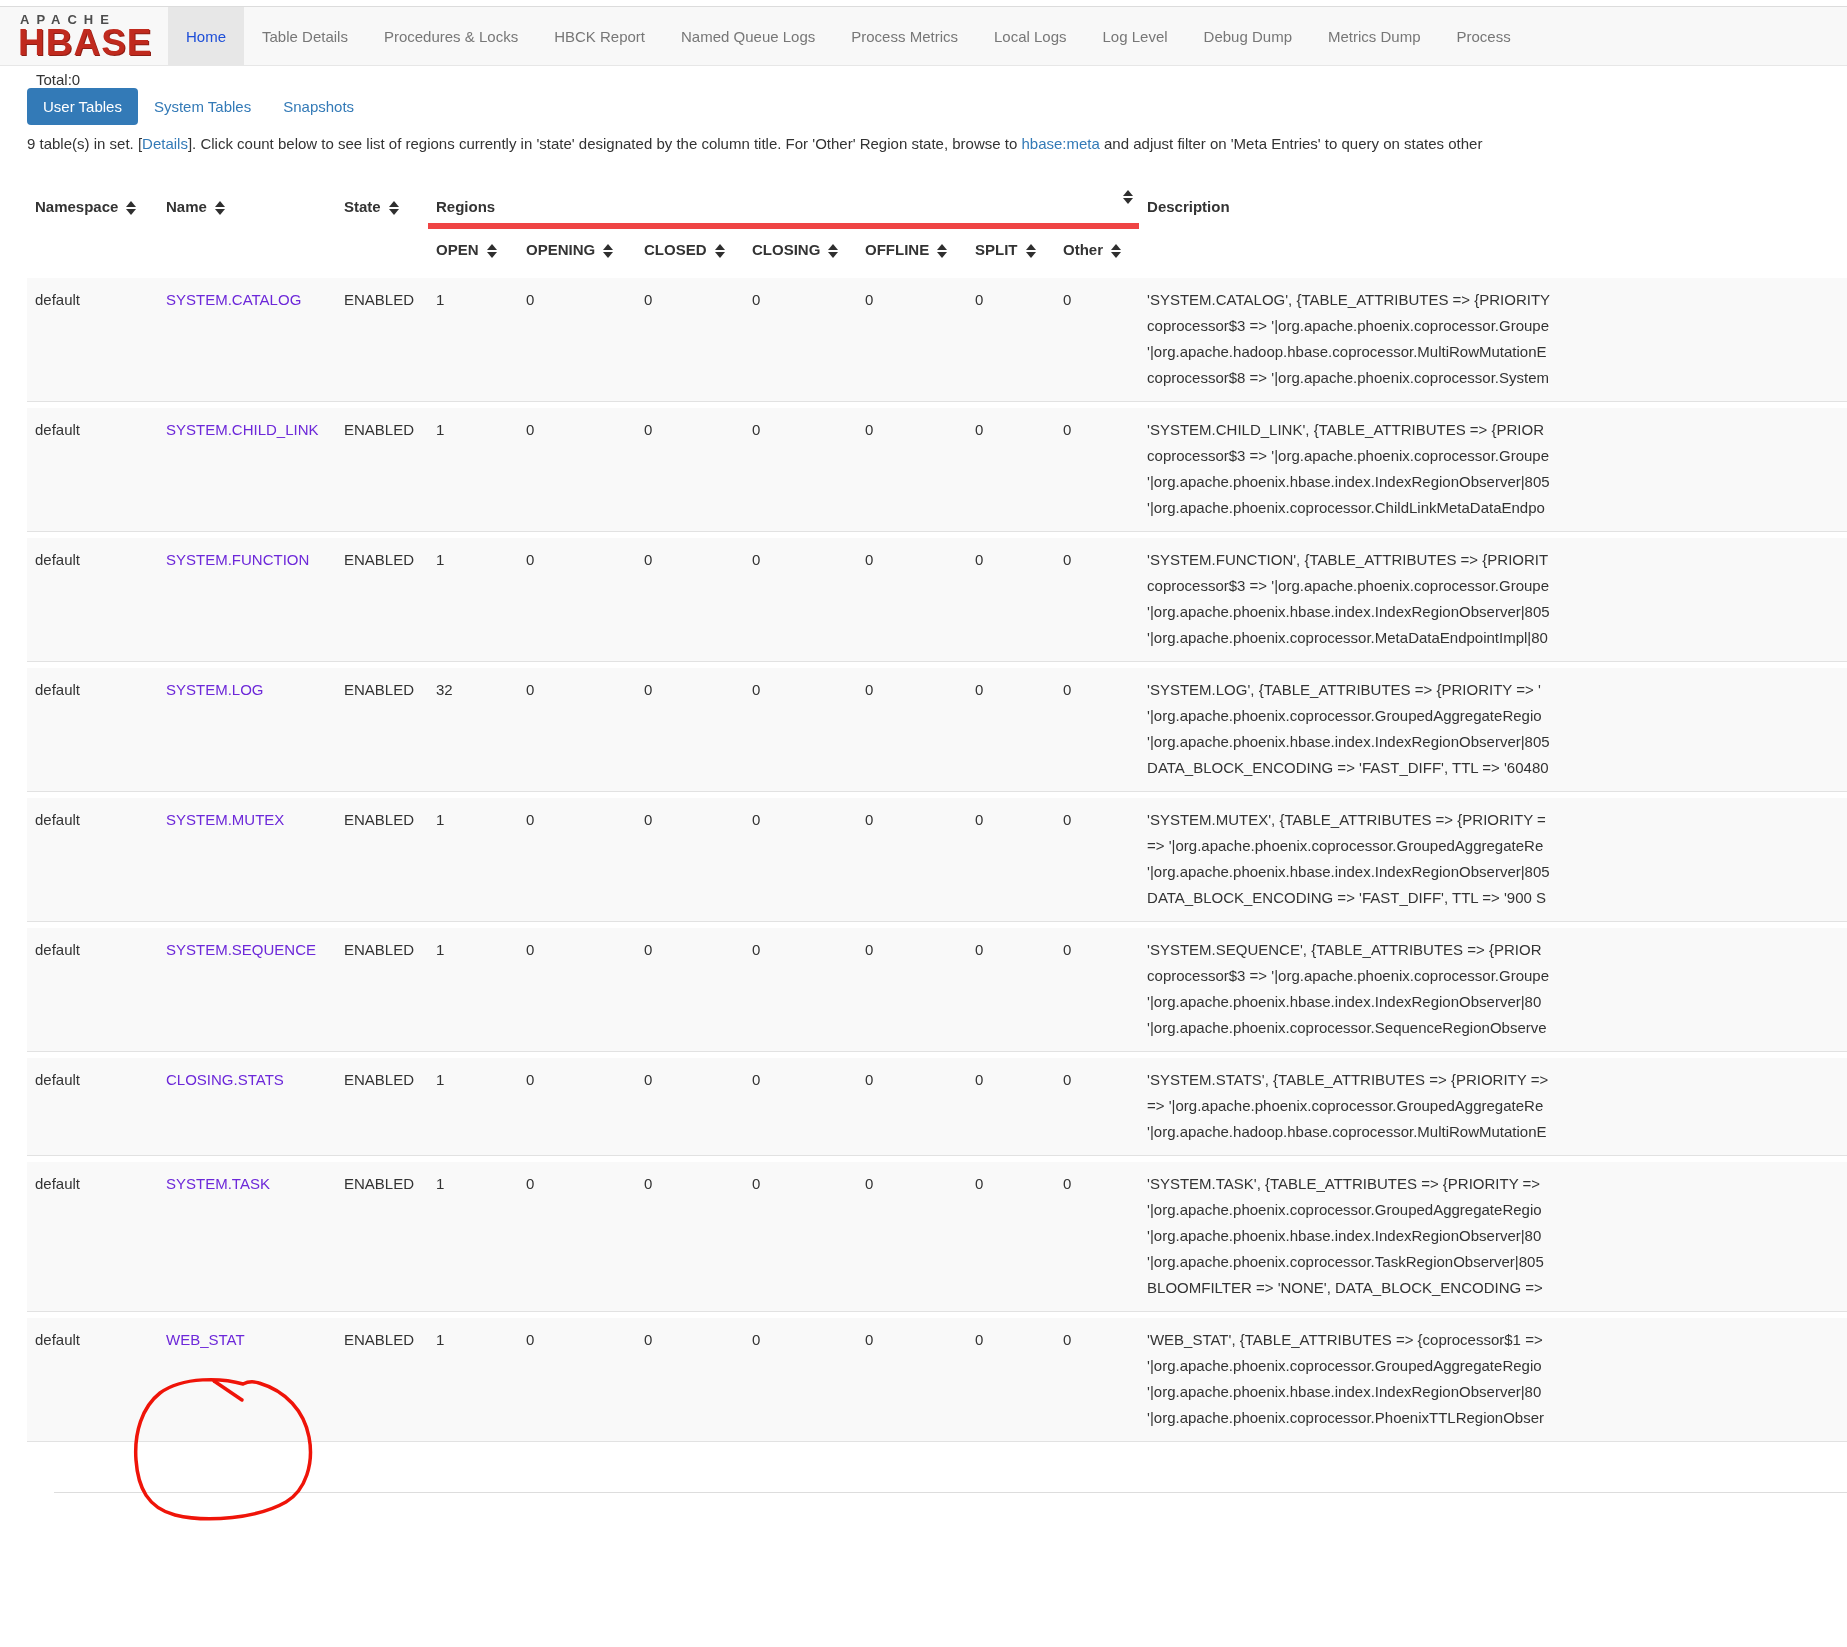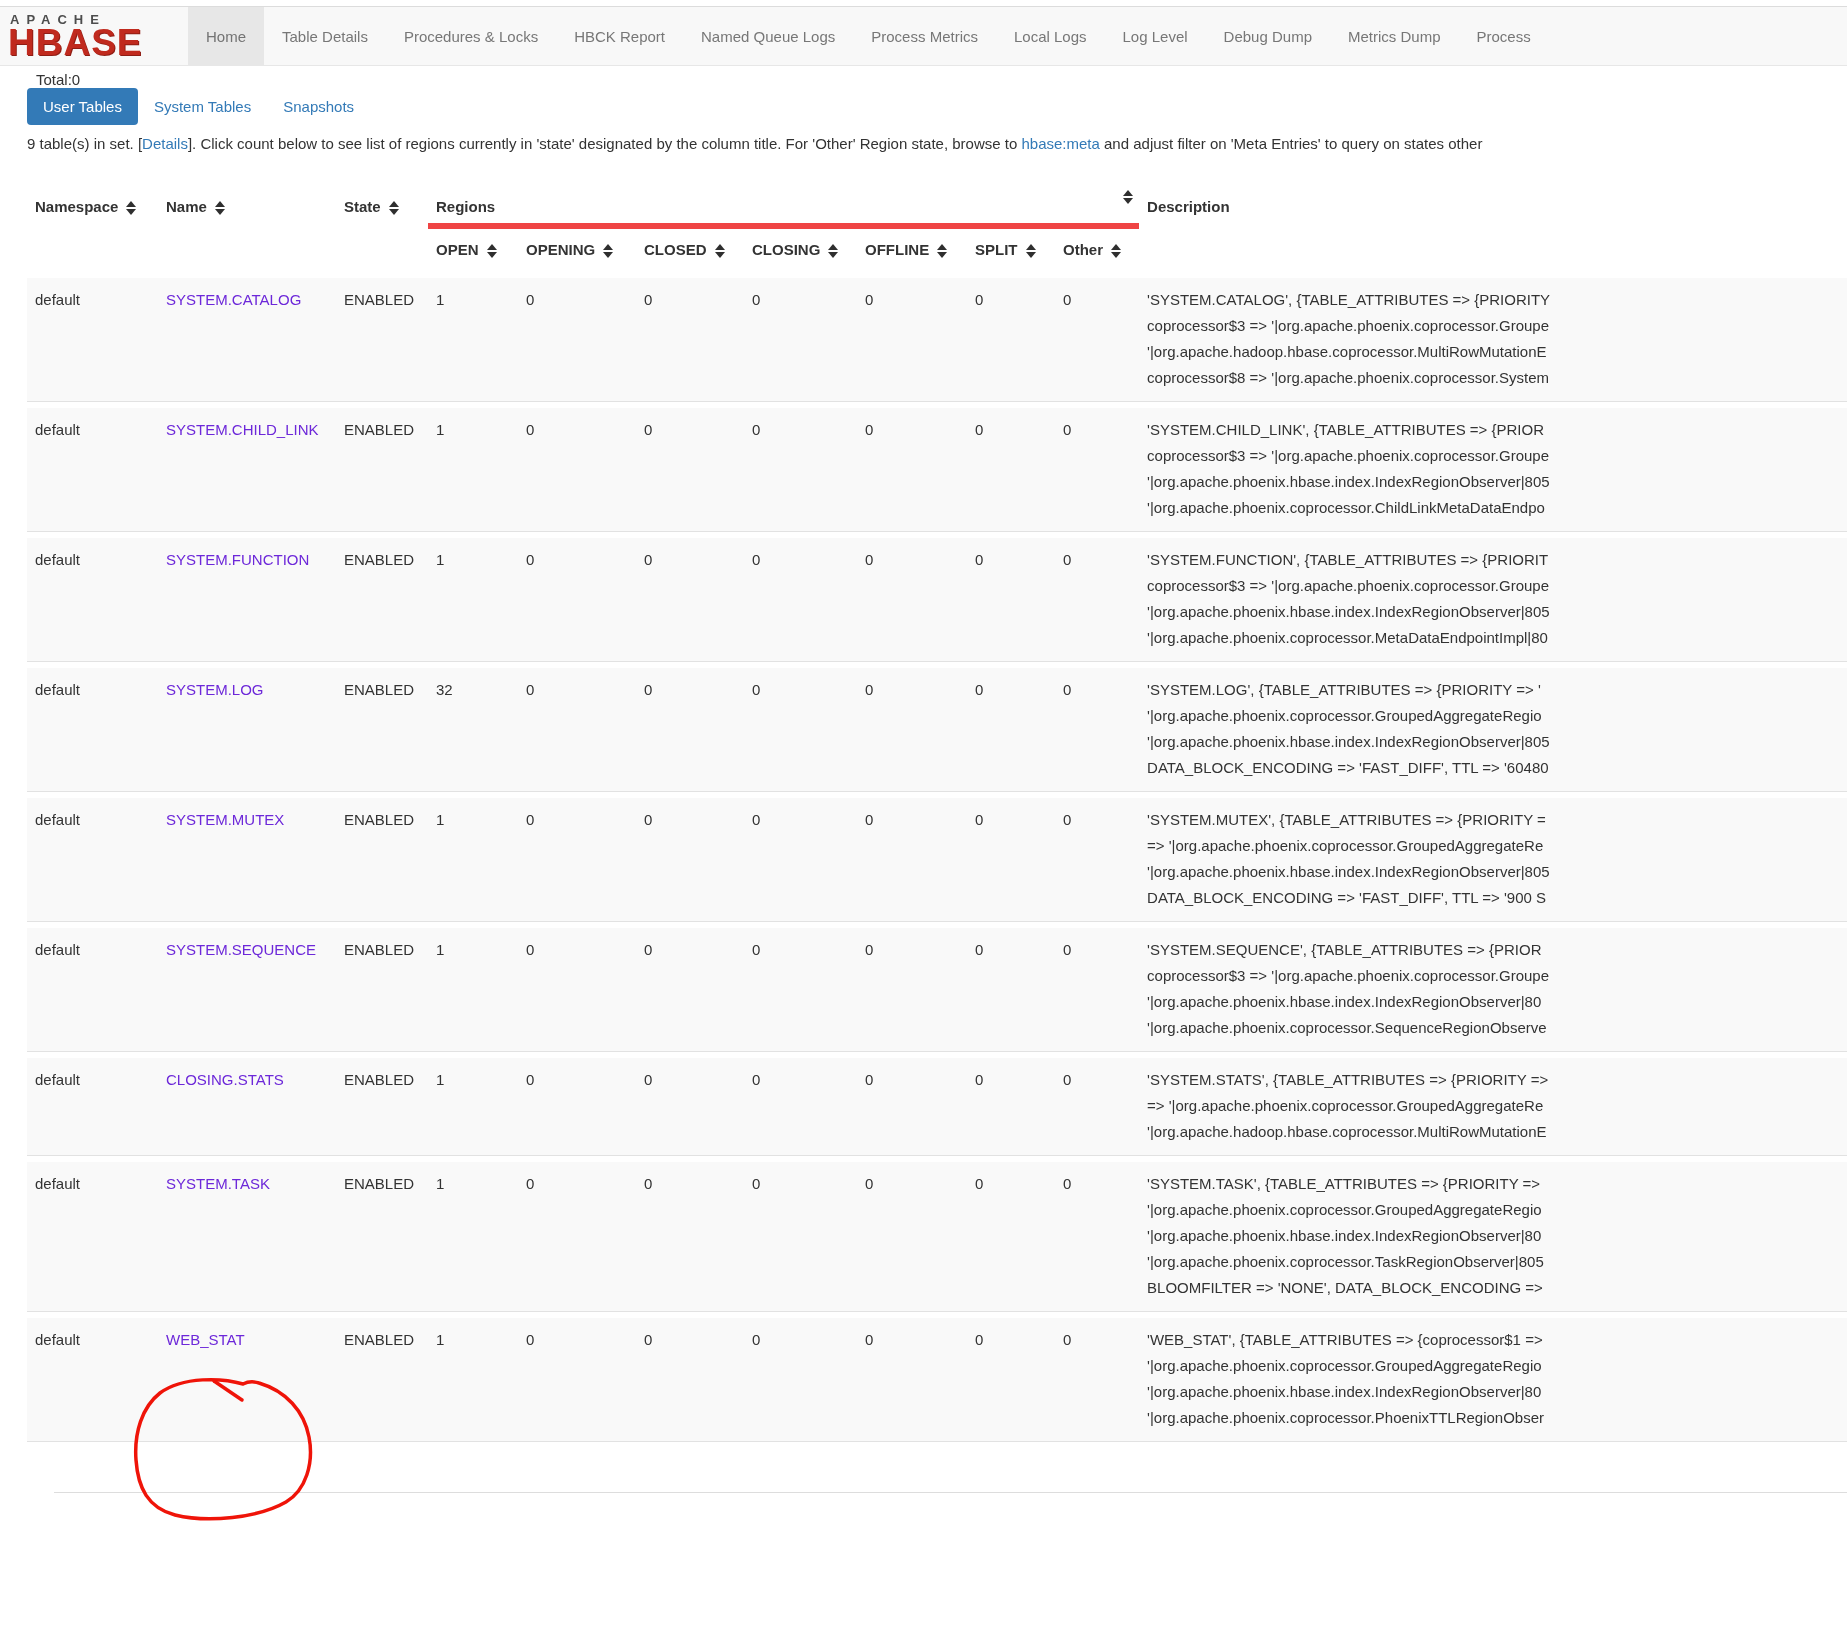--- a/index.html
+++ b/index.html
@@ -12,37 +12,37 @@
 
   
   .navbar {
     margin-top:6px;
     height:60px; background:#f8f8f8;
     border-top:1px solid #dcdcdc; border-bottom:1px solid #e7e7e7;
     display:flex; align-items:stretch;
   }
   .brand {
     display:flex; flex-direction:column; justify-content:center;
-    padding:2px 14px 2px 8px; min-width:168px;
+    padding:2px 14px 2px 18px; min-width:168px;
   }
   .brand-top {
     font-size:13px; font-weight:700; letter-spacing:7px; color:#4d4d4d;
     line-height:1; margin-left:2px;
   }
   .brand-bottom {
     font-size:37px; font-weight:900; letter-spacing:1px; color:#c02a1e;
     line-height:0.9; text-shadow:1px 1px 0 #8f1d14;
   }
   .nav-links { display:flex; list-style:none; margin:0; padding:0; }
   .nav-links li { display:flex; }
   .nav-links a {
     display:flex; align-items:center; padding:0 18px;
     color:#777; text-decoration:none; font-size:15px; white-space:nowrap;
   }
-  .nav-links li.active a { background:#e7e7e7; color:#737373;margin-left:20px; }
+  .nav-links li.active a { background:#e7e7e7; color:#1d4ed8; }
 
   
   .content { padding-left:27px; }
   .total-line { margin:5px 0 0 9px; font-size:15px; color:#333; }
   h1.page-title {
     color:#337ab7; font-weight:400; font-size:34px;
     margin:53px 0 22px 0;
   }
   .pills { display:flex; list-style:none; margin:0 0 10px 0; padding:0; }
   .pills li a {

